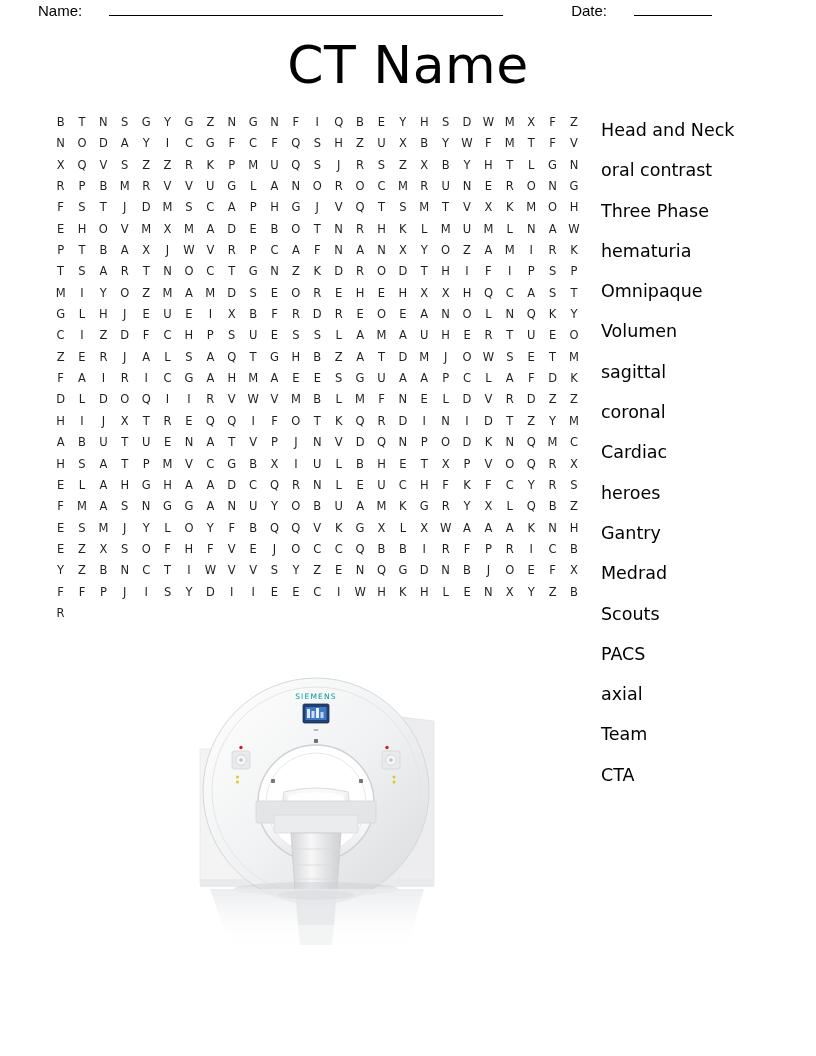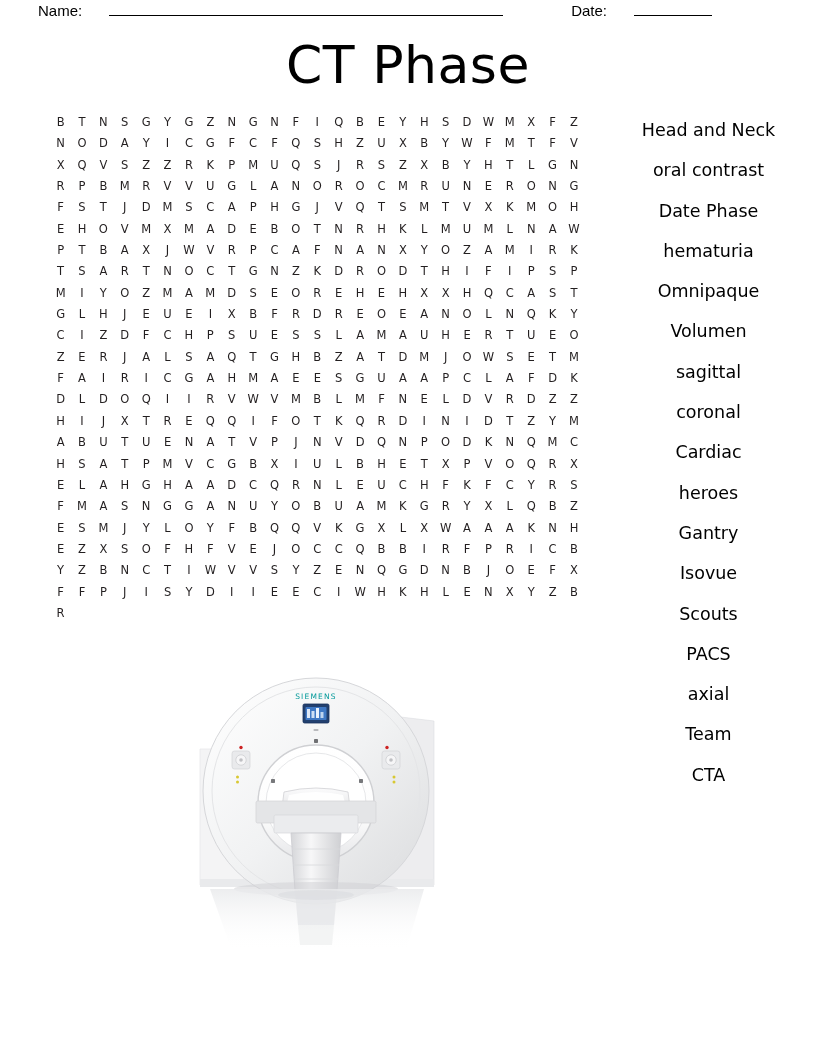--- a/index.html
+++ b/index.html
@@ -77,21 +77,20 @@
     letter-spacing: 0.2px;
   }
 
   
   .wordlist {
     position: absolute;
     top: 110px;
     left: 601px;
     width: 215px;
     font-family: "DejaVu Sans", sans-serif;
-    text-align: center;
   }
   .word {
     font-size: 17.5px;
     line-height: 40.3px;
     color: #000;
     white-space: nowrap;
   }
 
   
   .scanner-figure {
@@ -109,21 +108,21 @@
 <body>
 
 <div class="header-row">
   <span class="field-label">Name:</span>
   <span class="rule rule-name"></span>
   <span class="spacer-gap"></span>
   <span class="field-label">Date:</span>
   <span class="rule rule-date"></span>
 </div>
 
-<div class="puzzle-title">CT Phase</div>
+<div class="puzzle-title">CT Name</div>
 
 <div class="grid">
     <div class="cell">B</div>
     <div class="cell">T</div>
     <div class="cell">N</div>
     <div class="cell">S</div>
     <div class="cell">G</div>
     <div class="cell">Y</div>
     <div class="cell">G</div>
     <div class="cell">Z</div>
@@ -693,30 +692,30 @@
     <div class="cell">X</div>
     <div class="cell">Y</div>
     <div class="cell">Z</div>
     <div class="cell">B</div>
     <div class="cell">R</div>
   </div>
 
 <div class="wordlist">
     <div class="word">Head and Neck</div>
     <div class="word">oral contrast</div>
-    <div class="word">Date Phase</div>
+    <div class="word">Three Phase</div>
     <div class="word">hematuria</div>
     <div class="word">Omnipaque</div>
     <div class="word">Volumen</div>
     <div class="word">sagittal</div>
     <div class="word">coronal</div>
     <div class="word">Cardiac</div>
     <div class="word">heroes</div>
     <div class="word">Gantry</div>
-    <div class="word">Isovue</div>
+    <div class="word">Medrad</div>
     <div class="word">Scouts</div>
     <div class="word">PACS</div>
     <div class="word">axial</div>
     <div class="word">Team</div>
     <div class="word">CTA</div>
   </div>
 
 <div class="scanner-figure">
   <svg width="258" height="292" viewBox="0 0 258 292" xmlns="http://www.w3.org/2000/svg">
     <defs>

